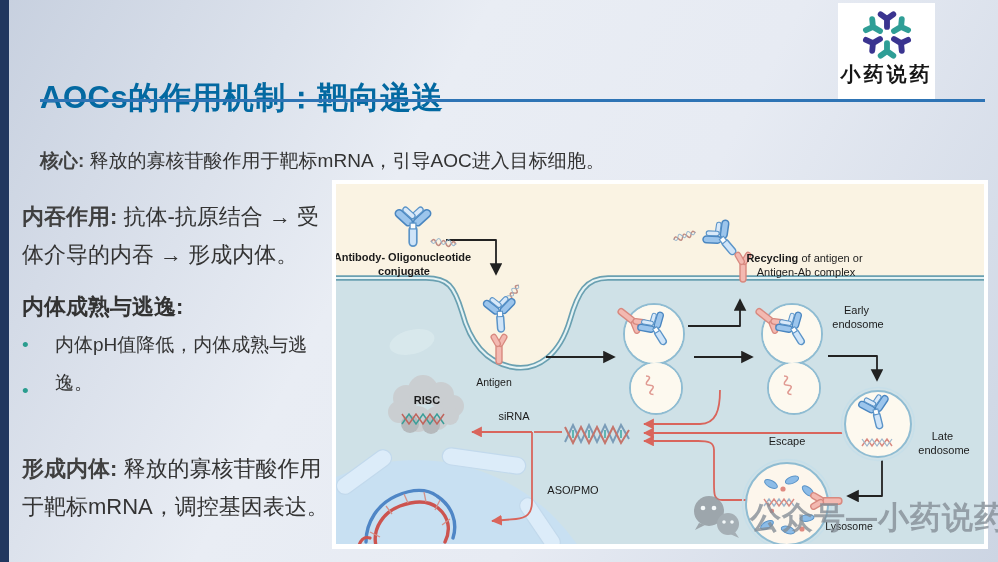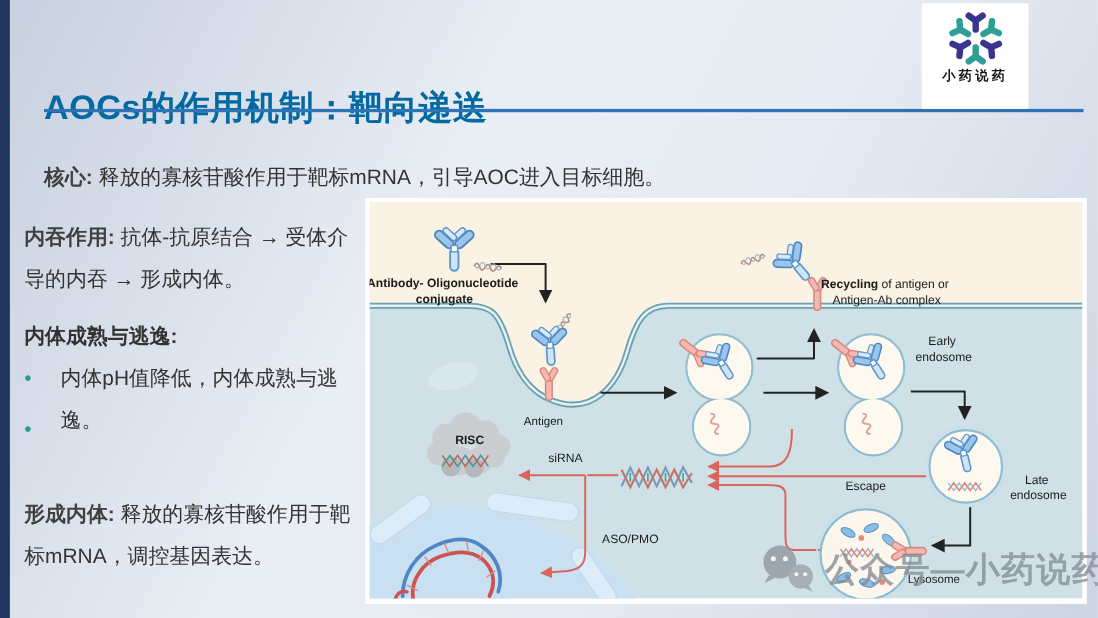--- a/index.html
+++ b/index.html
@@ -6,25 +6,25 @@
   body{
     width:998px;height:562px;position:relative;overflow:hidden;
     font-family:"Liberation Sans","DejaVu Sans",sans-serif;
     background:linear-gradient(118deg,#c7d0df 0%,#e9edf4 38%,#e7ebf3 62%,#ccd5e3 100%);
   }
   .accent-bar{position:absolute;left:0;top:0;width:9px;height:562px;background:#21375f;}
   .slide-title{position:absolute;left:40px;top:56px;font-size:31px;font-weight:bold;color:#0369a1;letter-spacing:.5px;white-space:nowrap;}
   .title-underline{position:absolute;left:40px;top:99px;width:945px;height:3px;background:#2e74b5;}
   .logo-box{position:absolute;left:838px;top:3px;width:97px;height:96px;background:#ffffff;text-align:center;}
   .logo-box svg{display:block;margin:5px auto 0;}
-  .logo-text{font-family:"Liberation Serif","DejaVu Serif",serif;font-size:12px;font-weight:bold;color:#161616;letter-spacing:3px;margin-top:-1px;}
+  .logo-text{font-family:"Liberation Serif","DejaVu Serif",serif;font-size:20px;font-weight:bold;color:#161616;letter-spacing:3px;margin-top:-1px;}
   .core-line{position:absolute;left:40px;top:129px;font-size:19px;color:#333;white-space:nowrap;}
   .lbl-navy{color:#404040;font-weight:bold;}
   .lbl-blue{color:#2e75b6;font-weight:bold;}
-  .pp{position:absolute;left:22px;width:308px;margin:0;font-size:19px;line-height:38px;color:#333;}
+  .pp{position:absolute;left:22px;width:308px;margin:0;font-size:22px;line-height:38px;color:#333;}
   .bullet-row{position:absolute;left:22px;width:308px;display:flex;font-size:19px;line-height:38px;color:#333;}
   .bullet-dot{width:33px;flex:none;color:#2a9d8f;}
   .diagram{position:absolute;left:332px;top:180px;width:656px;height:369px;background:#fff;padding:4px;box-sizing:border-box;}
   .dlab{font-family:"Liberation Sans",sans-serif;font-size:11px;fill:#1b1b1b;}
   .dlab-b{font-weight:bold;}
   .dlab-s{font-size:10.5px;}
   .watermark{position:absolute;left:690px;top:495px;display:flex;align-items:center;opacity:.78;}
   .wm-text{font-size:31px;font-weight:bold;color:#848d96;letter-spacing:1px;white-space:nowrap;margin-left:8px;}
 </style>
 </head>

